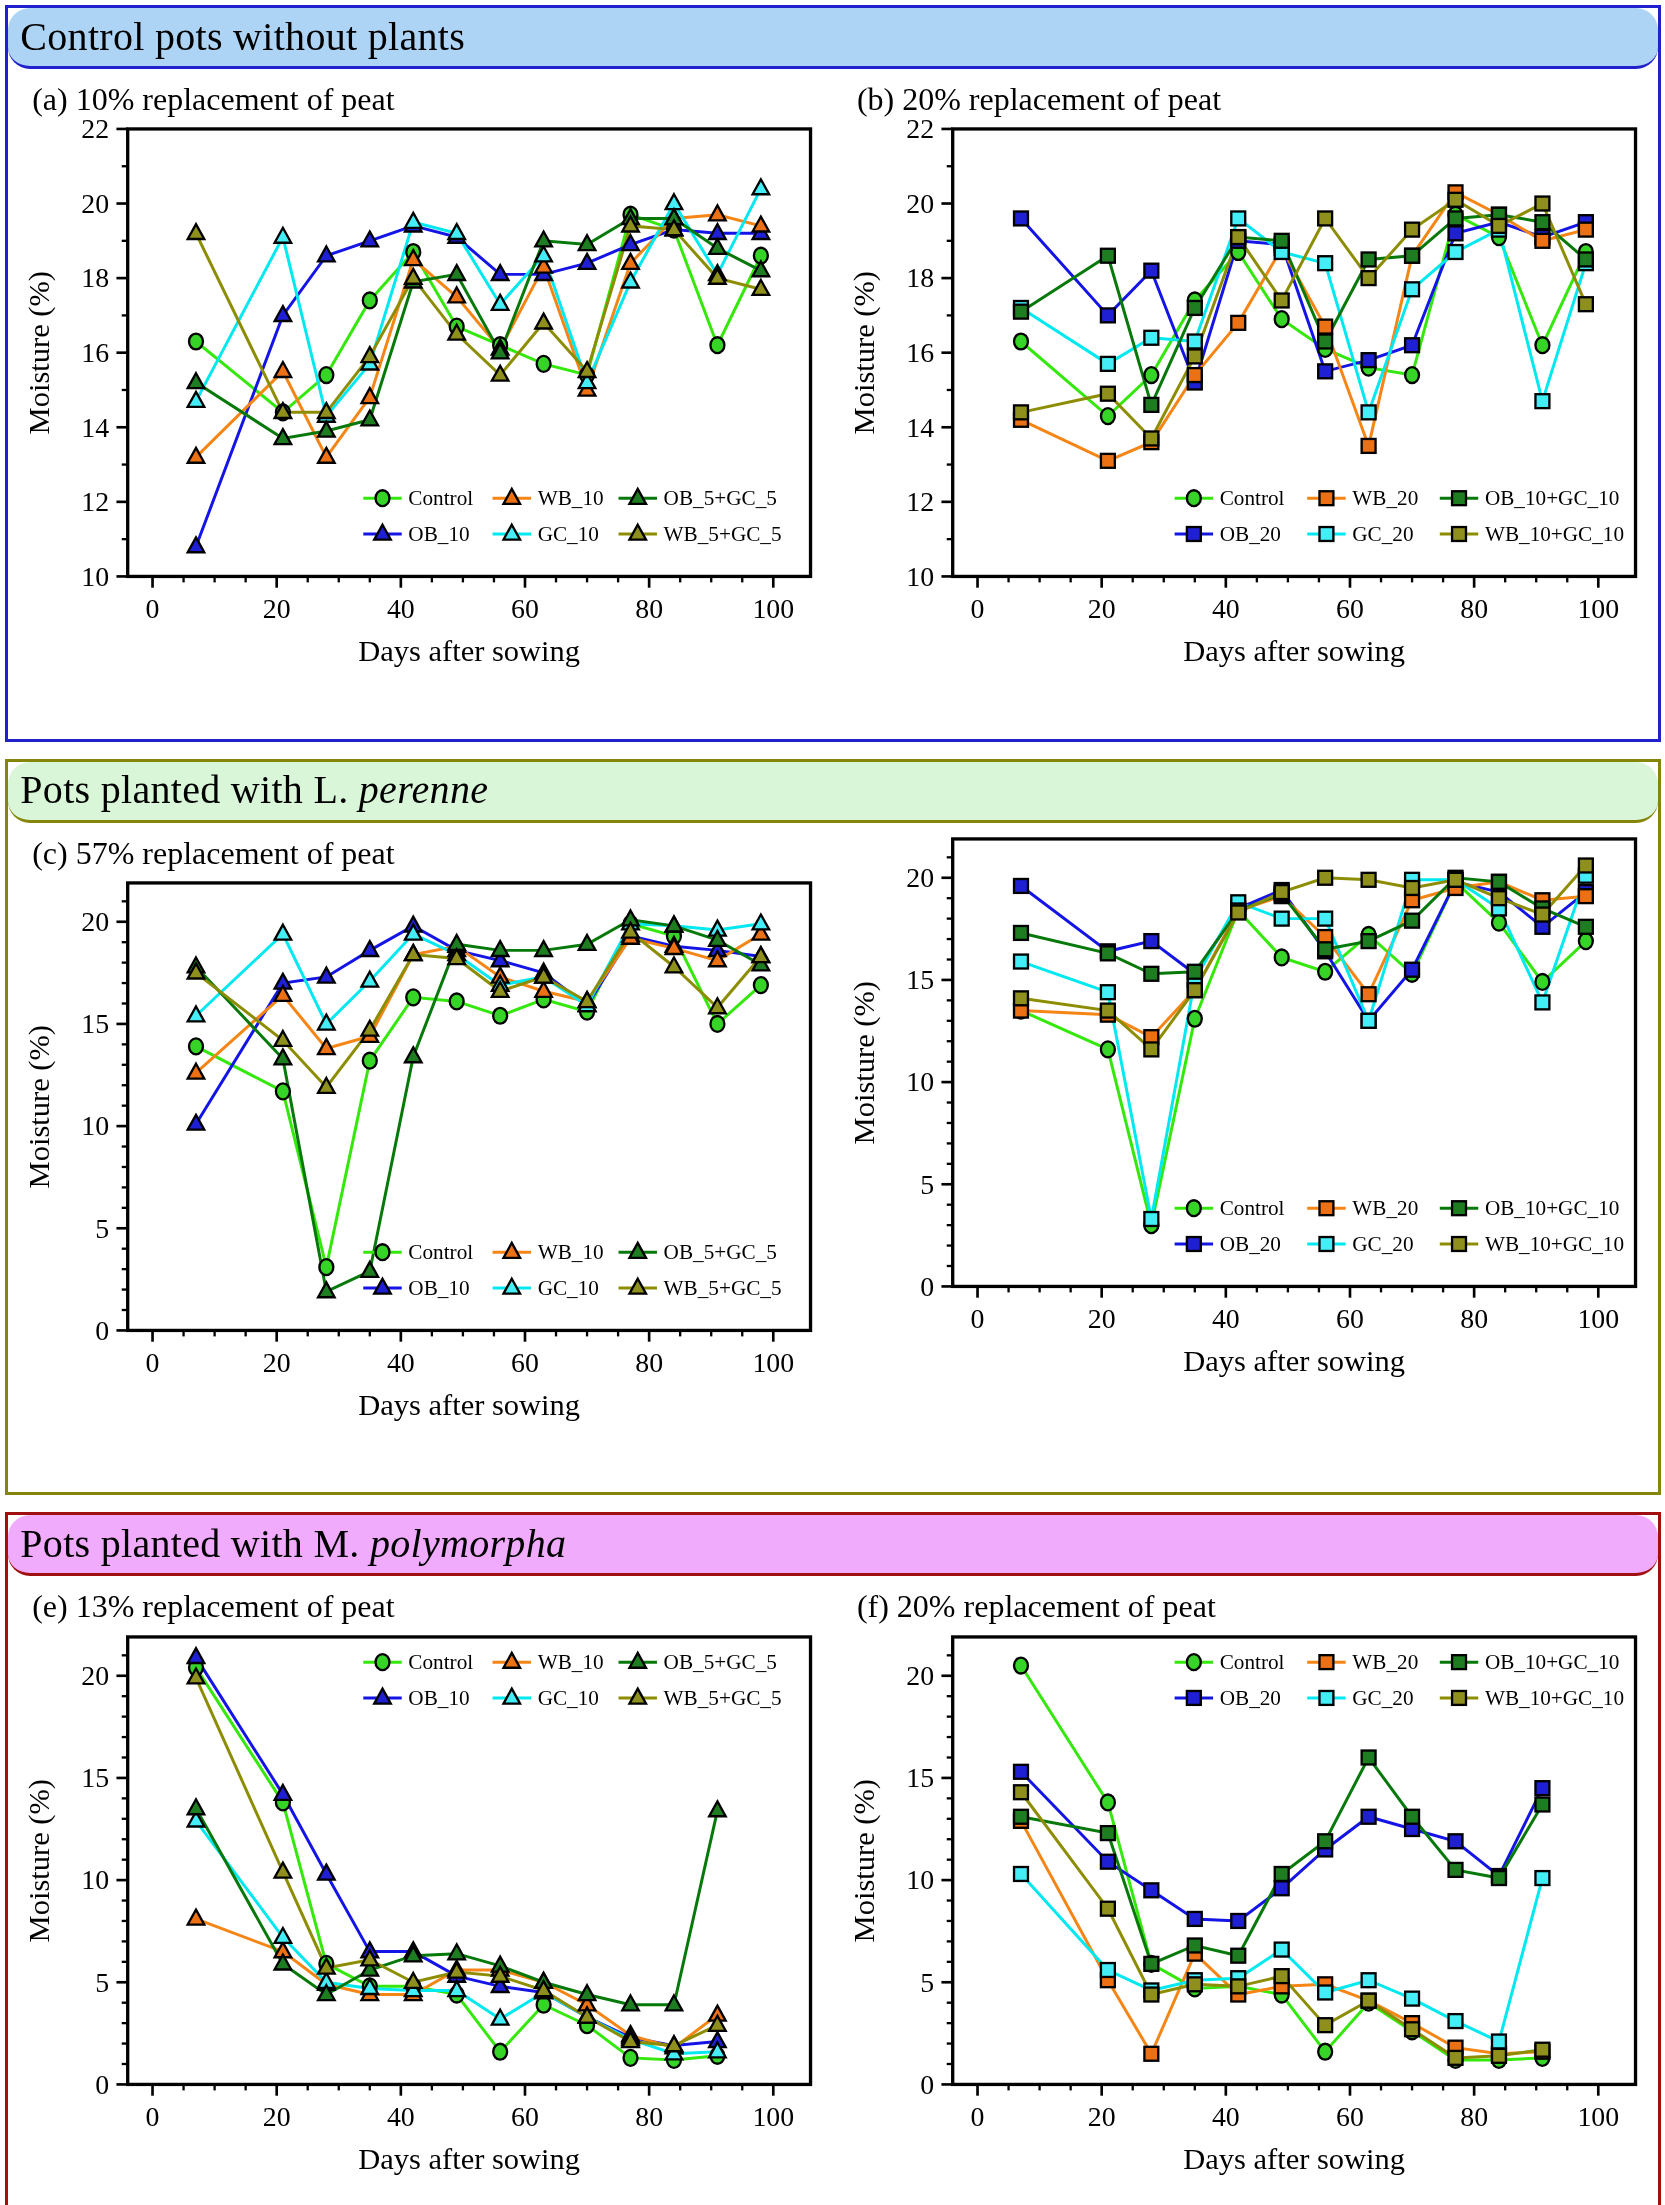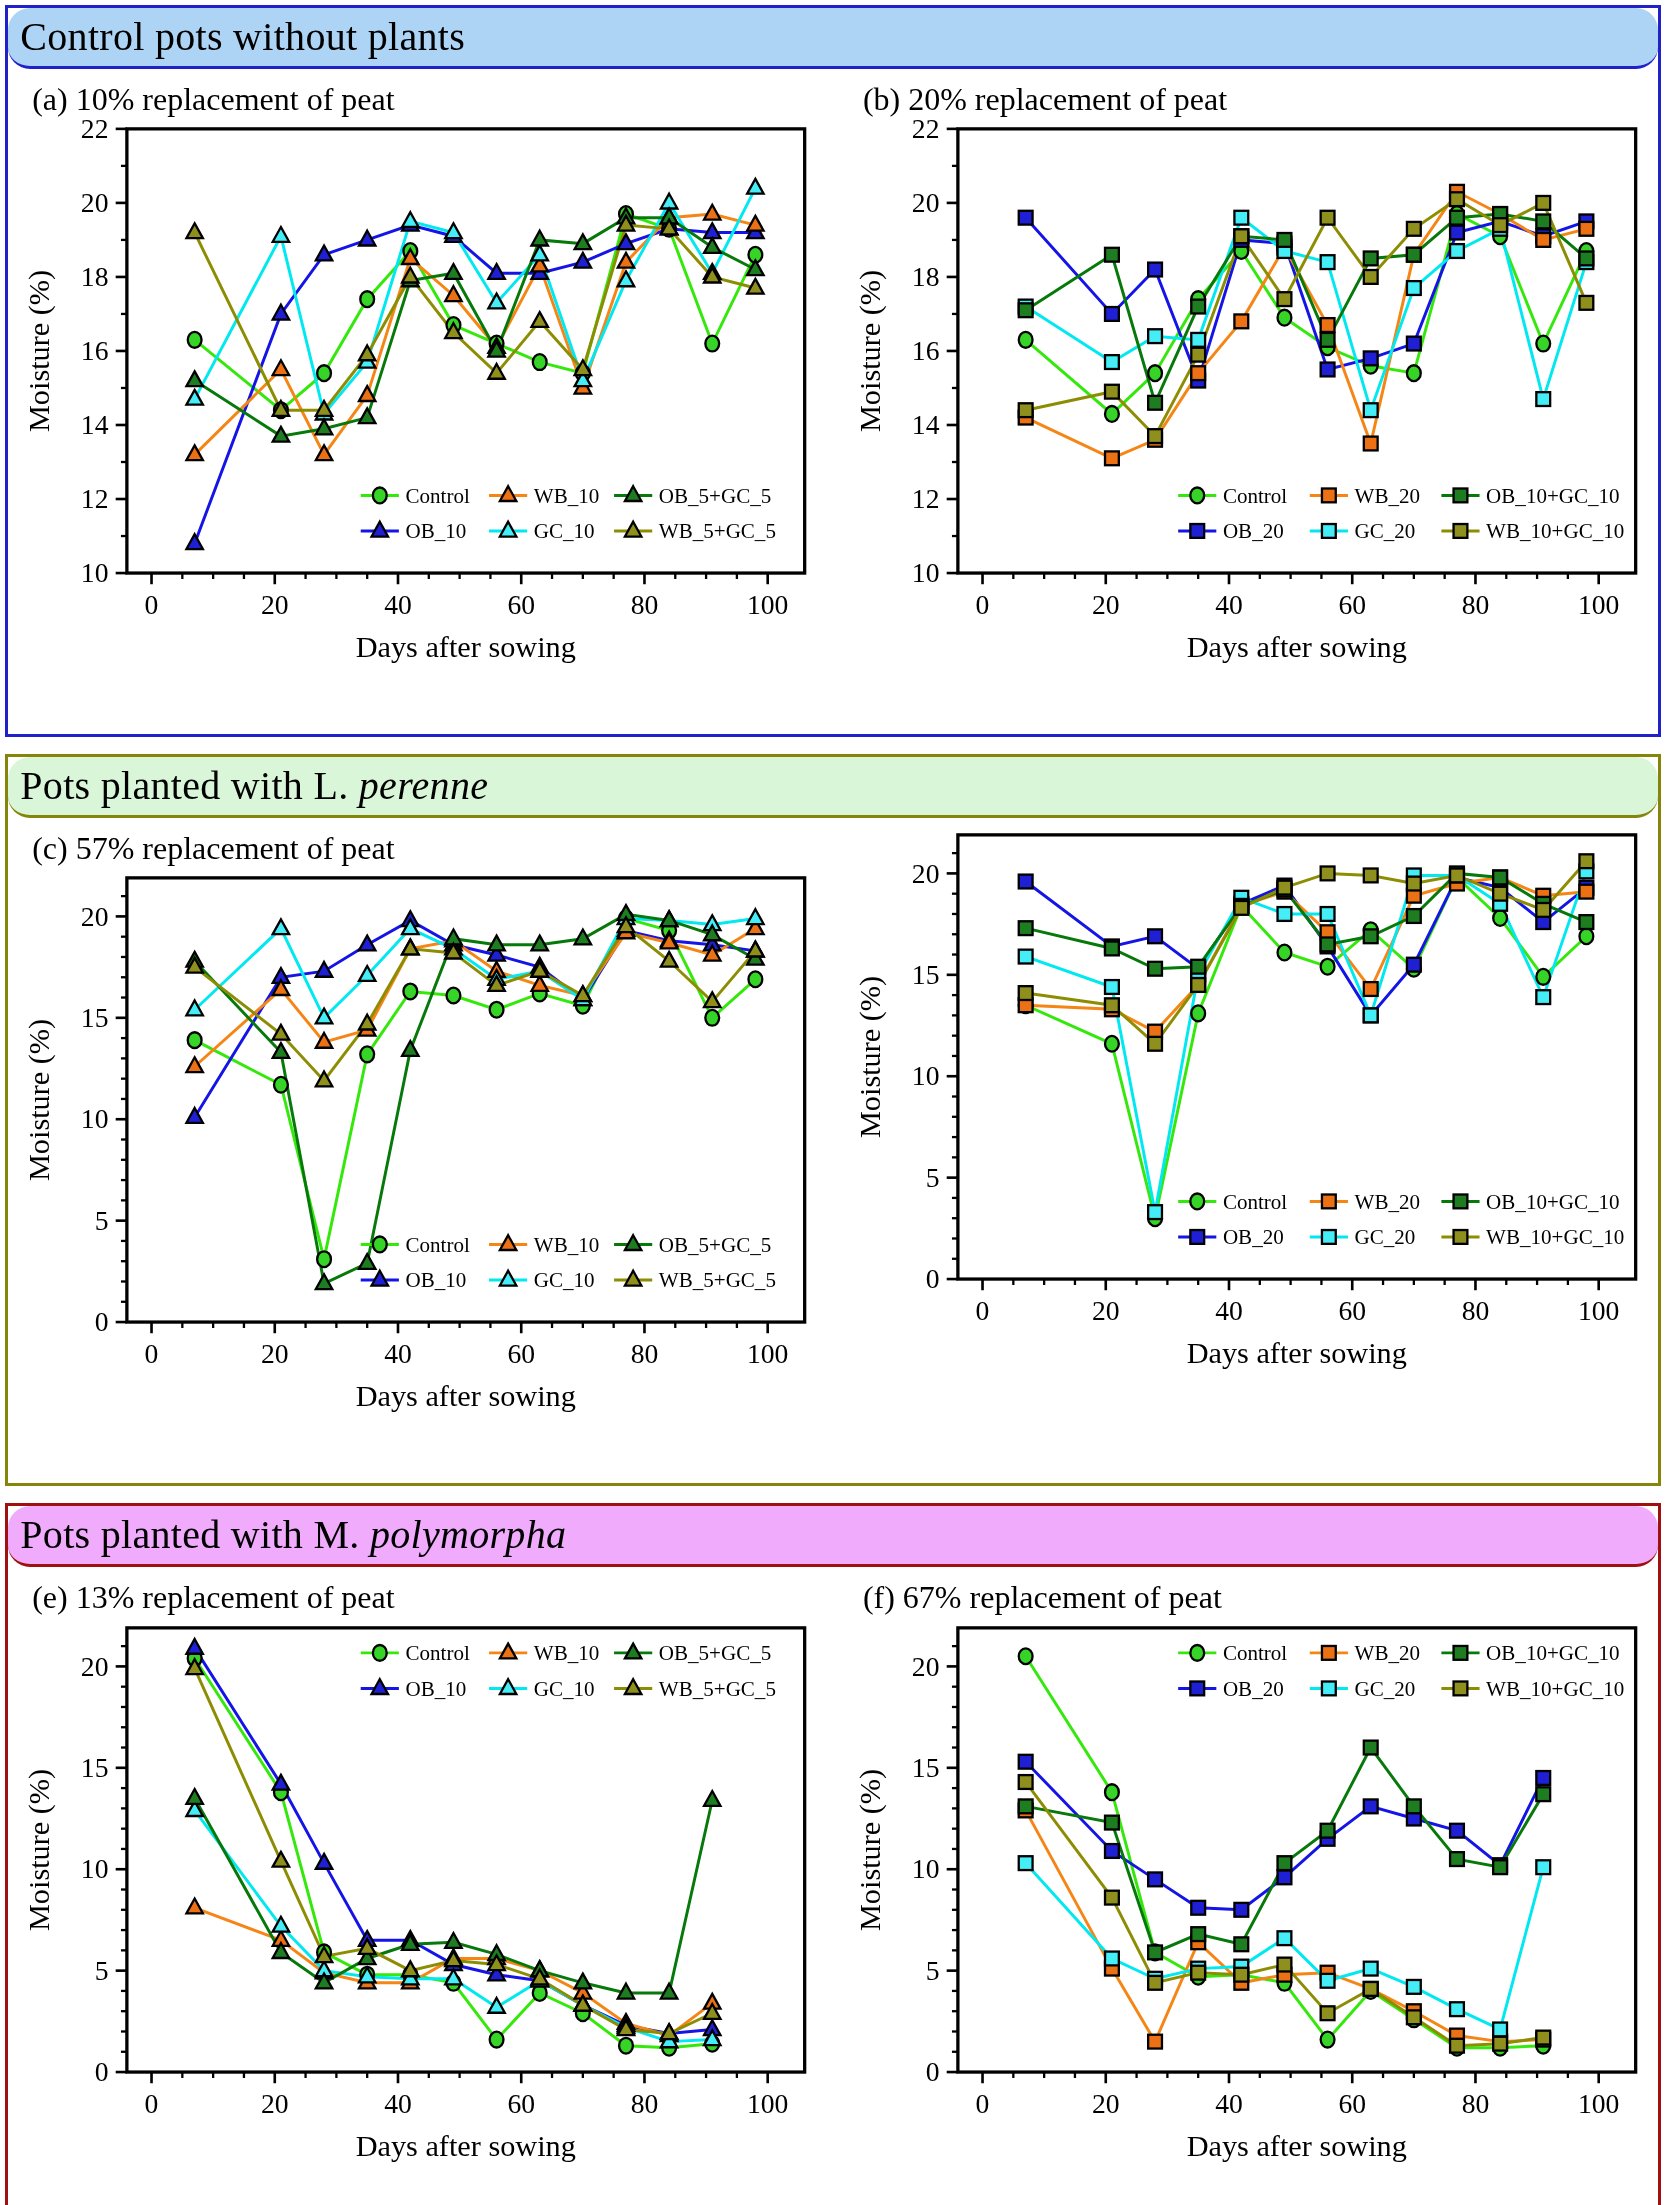--- a/index.html
+++ b/index.html
@@ -3,21 +3,21 @@
 <meta charset="utf-8">
 <style>
   html,body{margin:0;padding:0;background:#ffffff;}
   body{width:1666px;font-family:"Liberation Serif",serif;color:#000;}
   .page{width:1666px;padding:5.3px 0;box-sizing:border-box;}
   .section{margin:0 5.3px 17.3px 5.3px;border:3.3px solid #000;background:#fff;}
   .section:last-child{margin-bottom:0;}
   .section-header{border-bottom:3.3px solid #000;padding:5.3px 12px 6.6px 12px;
                   font-size:40px;line-height:1.15;letter-spacing:0.3px;border-radius:22px;}
   .section-header .it{font-style:italic;}
-  .charts-row{display:flex;flex-direction:row;gap:12px;}
+  .charts-row{display:flex;flex-direction:row;}
   .panel{width:50%;box-sizing:border-box;padding:6.6px 2.7px 9.3px 6.6px;}
   .panel-title{font-size:32px;padding:5.3px 0 1.3px 17.3px;}
   svg.chart{display:block;width:100%;height:auto;}
   text{font-family:"Liberation Serif",serif;}
 </style>
 </head>
 <body>
 
 <div class="page">
 
@@ -829,21 +829,21 @@
             <text x="593.3499999999999" y="118" font-size="32">OB_10</text>
             <line x1="720.3499999999999" y1="107" x2="778.3499999999999" y2="107" stroke="#00e8f0" stroke-width="4.5"></line>
             <path d="M 749.3499999999999 93 L 761.8499999999999 115.5 L 736.8499999999999 115.5 Z" fill="#45eef7" stroke="#000" stroke-width="3.5"></path>
             <text x="788.3499999999999" y="118" font-size="32">GC_10</text>
             <line x1="910.3499999999999" y1="107" x2="968.3499999999999" y2="107" stroke="#8d8d04" stroke-width="4.5"></line>
             <path d="M 939.3499999999999 93 L 951.8499999999999 115.5 L 926.8499999999999 115.5 Z" fill="#8f8f1d" stroke="#000" stroke-width="3.5"></path>
             <text x="978.3499999999999" y="118" font-size="32">WB_5+GC_5</text>
           </svg>
       </div>
       <div class="panel">
-        <div class="panel-title">(f) 67% replacement of peat</div>
+        <div class="panel-title">(f) 20% replacement of peat</div>
         <svg class="chart" viewBox="0 0 1230 920">
             <line x1="254.27272727272725" y1="690" x2="254.27272727272725" y2="699" stroke="#000" stroke-width="3.5"></line>
             <line x1="301.09090909090907" y1="690" x2="301.09090909090907" y2="699" stroke="#000" stroke-width="3.5"></line>
             <line x1="347.9090909090909" y1="690" x2="347.9090909090909" y2="699" stroke="#000" stroke-width="3.5"></line>
             <line x1="441.5454545454545" y1="690" x2="441.5454545454545" y2="699" stroke="#000" stroke-width="3.5"></line>
             <line x1="488.3636363636364" y1="690" x2="488.3636363636364" y2="699" stroke="#000" stroke-width="3.5"></line>
             <line x1="535.1818181818182" y1="690" x2="535.1818181818182" y2="699" stroke="#000" stroke-width="3.5"></line>
             <line x1="628.8181818181818" y1="690" x2="628.8181818181818" y2="699" stroke="#000" stroke-width="3.5"></line>
             <line x1="675.6363636363636" y1="690" x2="675.6363636363636" y2="699" stroke="#000" stroke-width="3.5"></line>
             <line x1="722.4545454545455" y1="690" x2="722.4545454545455" y2="699" stroke="#000" stroke-width="3.5"></line>

